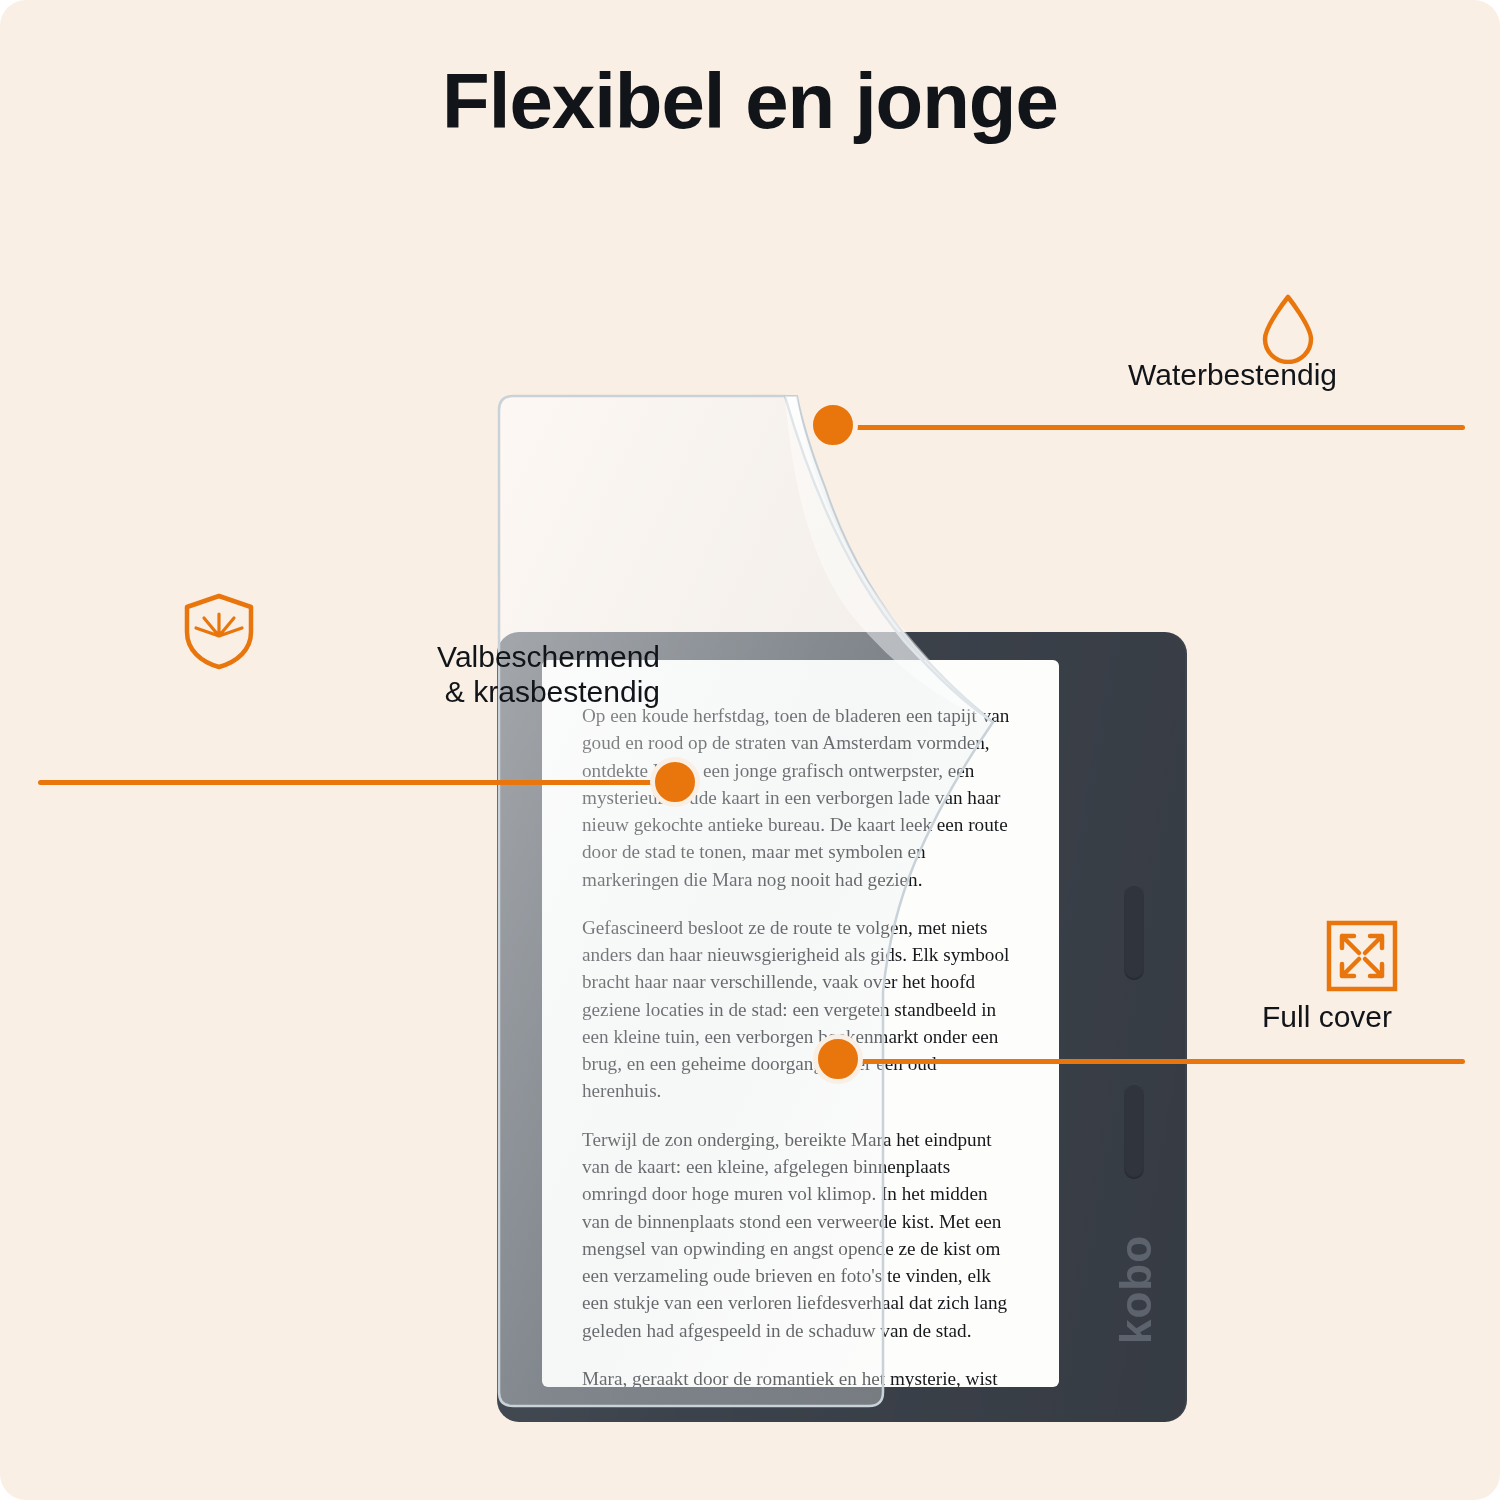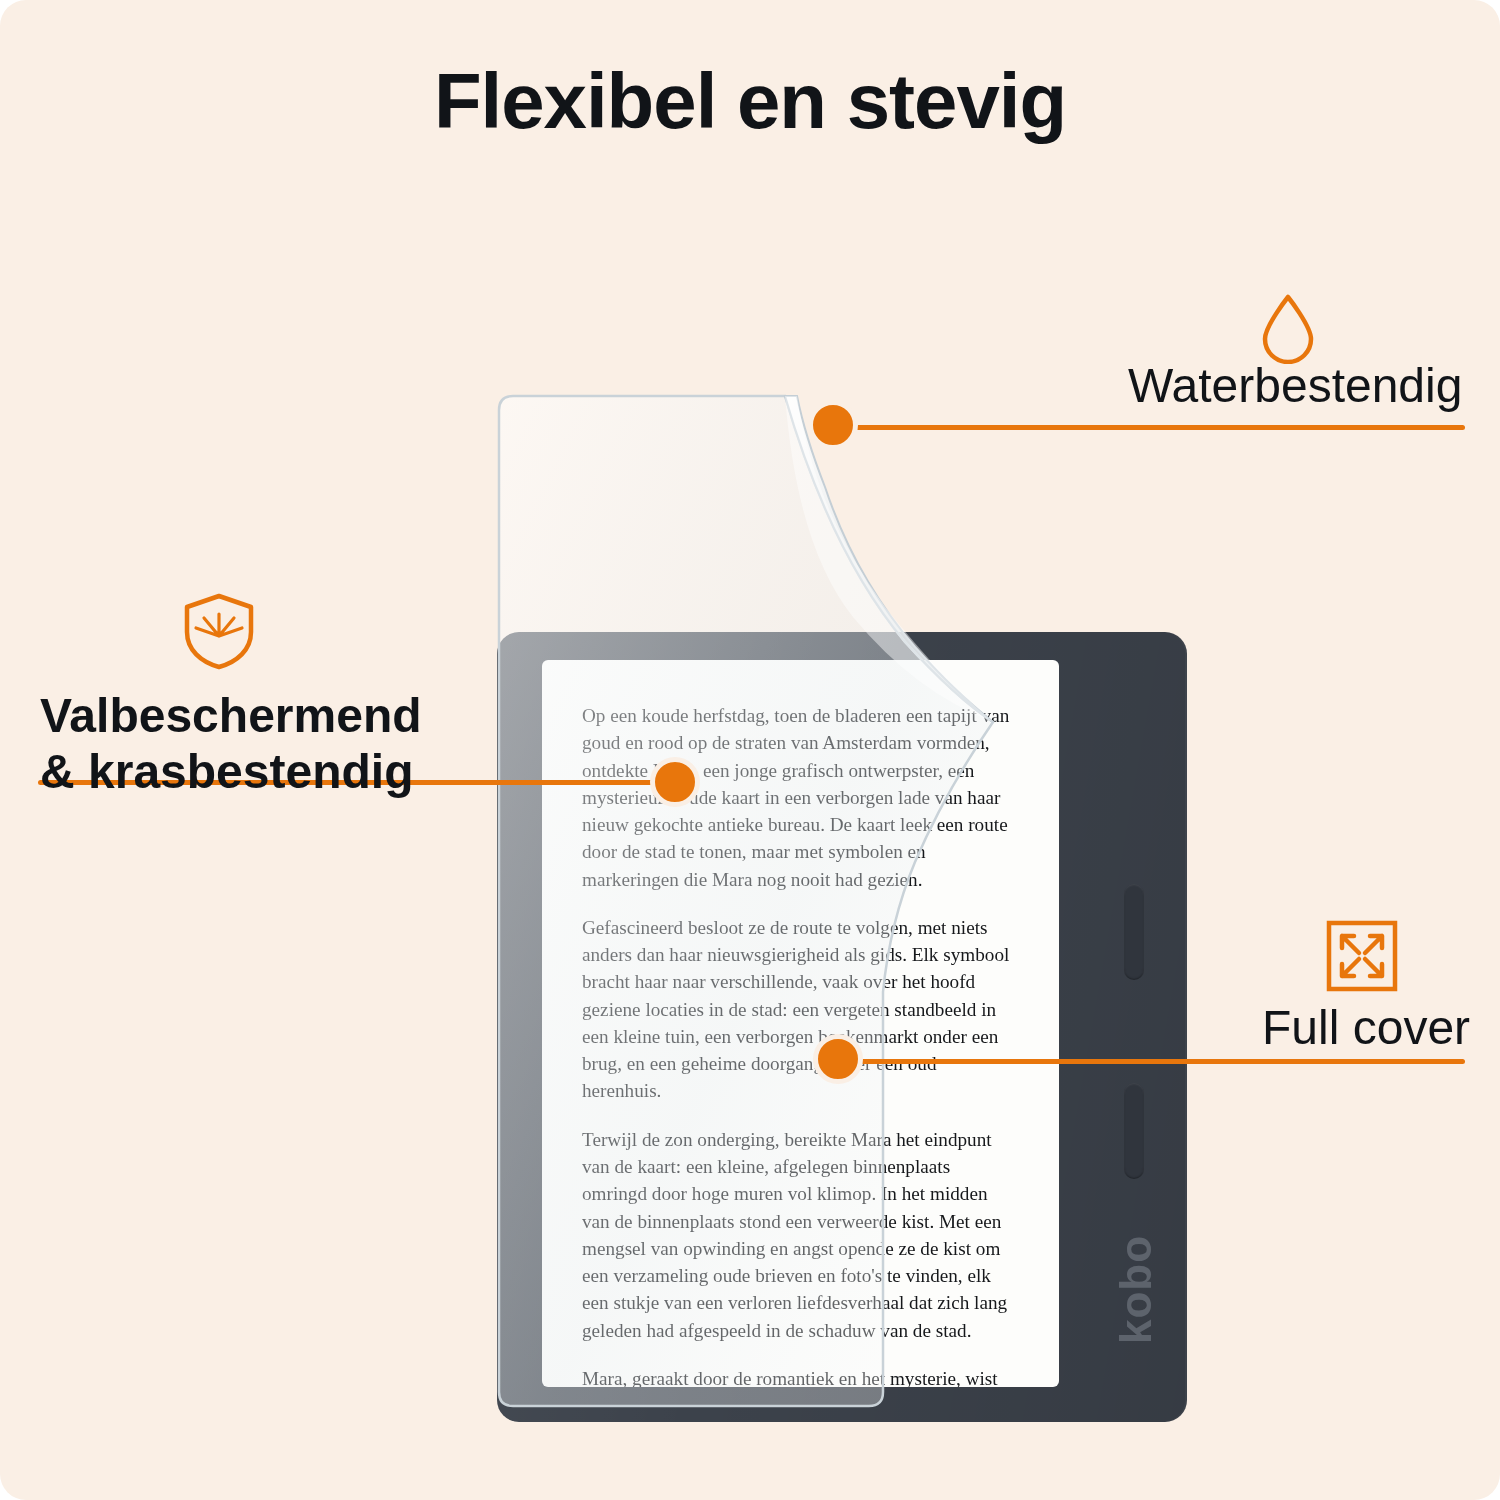--- a/index.html
+++ b/index.html
@@ -131,51 +131,51 @@
     position: absolute;
     width: 50px;
     height: 50px;
     background: #e8760c;
     border: 5px solid #faefe5;
     border-radius: 50%;
     box-sizing: border-box;
   }
   .callout-label {
     position: absolute;
-    font-size: 48px;
+    font-size: 30px;
     color: #111418;
     line-height: 1.16;
     white-space: pre-line;
   }
 
   
   #line-water { left: 845px; top: 425px; width: 620px; }
   #dot-water  { left: 808px; top: 400px; }
   #label-water { left: 1128px; top: 358px; width: 360px; text-align: left; }
   #icon-water { position: absolute; left: 1258px; top: 292px; width: 60px; height: 72px; }
 
   
   #line-drop { left: 38px; top: 780px; width: 645px; }
   #dot-drop  { left: 650px; top: 757px; }
-  #label-drop { left: 40px; top: 688px; width: 620px; text-align: left; font-weight: bold; }
+  #label-drop { left: 40px; top: 640px; width: 620px; text-align: right; }
   #icon-drop { position: absolute; left: 182px; top: 592px; width: 74px; height: 78px; }
 
   
   #line-full { left: 845px; top: 1059px; width: 620px; }
   #dot-full  { left: 813px; top: 1034px; }
   #label-full { left: 1262px; top: 1000px; width: 240px; text-align: left; }
   #icon-full { position: absolute; left: 1326px; top: 920px; width: 72px; height: 72px; }
 </style>
 </head>
 <body>
 
 <div id="stage">
 
   <div class="headline">
-    <span>Flexibel en stevig</span>
+    <span>Flexibel en jonge</span>
   </div>
 
   <div class="device-body"></div>
   <div class="side-btn side-btn-top"></div>
   <div class="side-btn side-btn-bot"></div>
   <div class="kobo-logo">kobo</div>
 
   <div class="device-screen">
     <div class="screen-text">
       <p>Op een koude herfstdag, toen de bladeren een tapijt van goud en rood op de straten van Amsterdam vormden, ontdekte Mara, een jonge grafisch ontwerpster, een mysterieuze oude kaart in een verborgen lade van haar nieuw gekochte antieke bureau. De kaart leek een route door de stad te tonen, maar met symbolen en markeringen die Mara nog nooit had gezien.</p>

